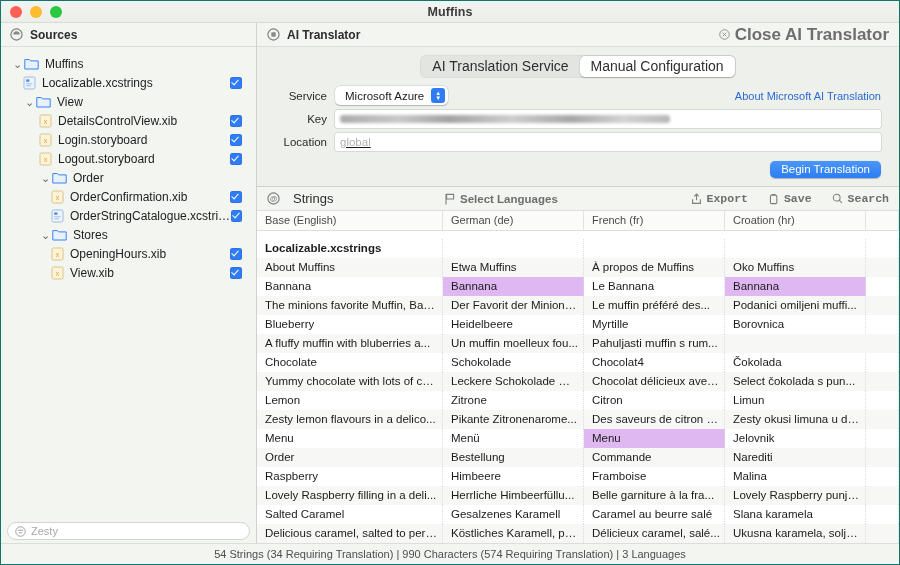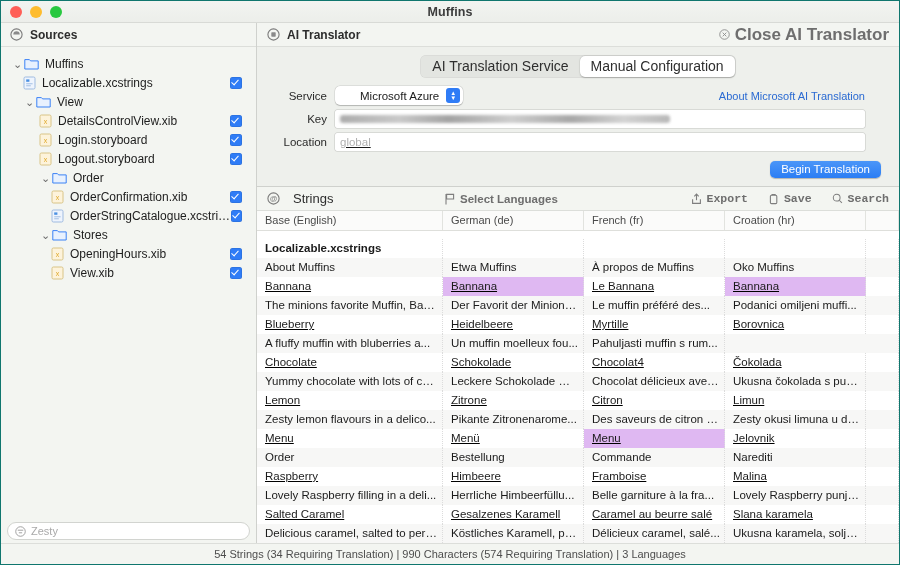--- a/index.html
+++ b/index.html
@@ -135,30 +135,30 @@
   }
   .tab {
     font-size: 14px; color: #2e2e2e;
     padding: 2px 11px 3px 11px; border-radius: 5px; white-space: nowrap;
   }
   .tab.active {
     background: #fff;
     box-shadow: 0 0.5px 1.5px rgba(0,0,0,.22), 0 0 0 0.5px rgba(0,0,0,.05);
   }
 
-  .formrow { display: flex; align-items: center; margin: 0 16px 5px 0; padding: 0 18px 0 0; }
+  .formrow { display: flex; align-items: center; margin: 0 0 5px 0; padding: 0 18px 0 0; }
   .formrow .flabel {
     width: 78px; min-width: 78px; text-align: right;
     font-size: 11.5px; color: #2b2b2b; padding-right: 8px;
   }
   .popup {
     display: inline-flex; align-items: center; gap: 7px;
     background: #fff; border-radius: 5px;
     box-shadow: 0 0.5px 1px rgba(0,0,0,.2), 0 0 0 0.5px rgba(0,0,0,.1);
-    height: 19px; padding: 0 3px 0 25px;
+    height: 19px; padding: 0 3px 0 10px;
     font-size: 11.5px; color: #1b1b1b;
   }
   .popup .stepper {
     width: 14px; height: 15px; border-radius: 3px; background: #2f7cf6;
     display: flex; flex-direction: column; align-items: center; justify-content: center;
     color: #fff; line-height: 5px; font-size: 7px;
   }
   .about-link {
     margin-left: auto; font-size: 11px; color: #2a6ad2;
   }
@@ -213,21 +213,21 @@
 
   .rows { flex: 1; overflow: hidden; }
   .trow { display: flex; height: 19px; min-height: 19px; }
   .trow .cell {
     font-size: 11.5px; color: #1b1b1b;
     padding: 3px 4px 0 8px;
     white-space: nowrap; overflow: hidden; text-overflow: ellipsis;
     border-right: 1px dotted #dcdcdc;
   }
   .trow.odd  { background: #f7f7f6; }
-  .trow.even { background: #ffffff; text-decoration: underline; }
+  .trow.even { background: #ffffff; }
   .trow.group { background: #ffffff; }
   .trow.group .cell { font-weight: 700; }
   .cell.hl { background: #dfb8f2; }
 
   
   .statusbar {
     height: 21px; min-height: 21px;
     background: #f3f5f1;
     border-top: 1px solid #dcdeda;
     display: flex; align-items: center; justify-content: center;
@@ -567,21 +567,21 @@
               <div class="cell c1">Chocolate</div>
               <div class="cell c2">Schokolade</div>
               <div class="cell c3">Chocolat4</div>
               <div class="cell c4">Čokolada</div>
               <div class="cell c5"></div>
             </div>
             <div class="trow odd">
               <div class="cell c1">Yummy chocolate with lots of ch...</div>
               <div class="cell c2">Leckere Schokolade mi...</div>
               <div class="cell c3">Chocolat délicieux avec...</div>
-              <div class="cell c4">Ukusna čokolada s pun...</div>
+              <div class="cell c4">Select čokolada s pun...</div>
               <div class="cell c5"></div>
             </div>
             <div class="trow even">
               <div class="cell c1">Lemon</div>
               <div class="cell c2">Zitrone</div>
               <div class="cell c3">Citron</div>
               <div class="cell c4">Limun</div>
               <div class="cell c5"></div>
             </div>
             <div class="trow odd">

